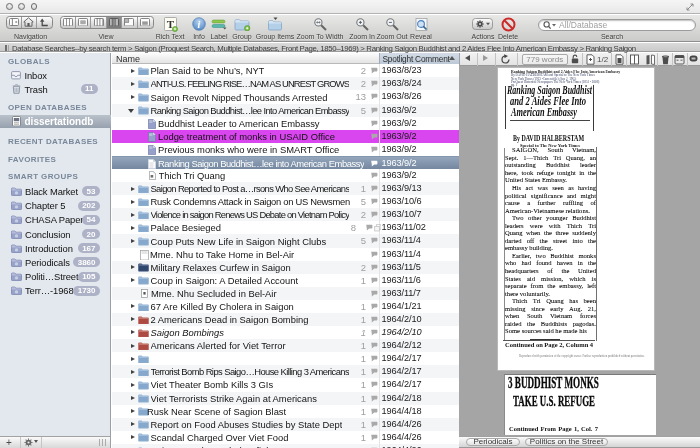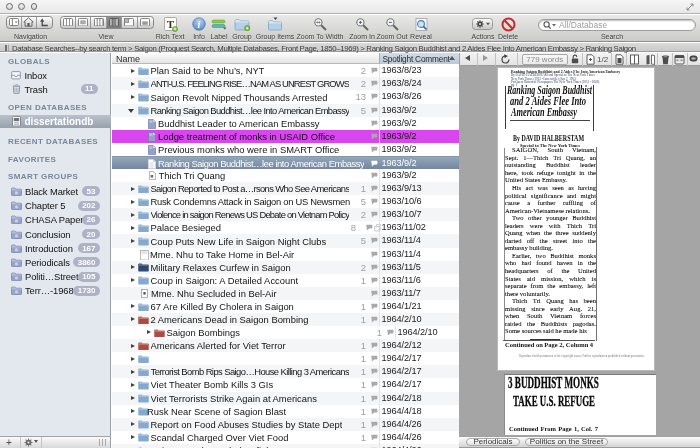--- a/index.html
+++ b/index.html
@@ -318,21 +318,21 @@
 <div class="ab srow" style="top:213.4px">
       <div style="margin-left:11px">
         <svg width="11" height="9" viewBox="0 0 11 9" style="display:block">
           <path d="M0.4 2 Q0.4 1 1.4 1 L3.8 1 L4.8 2.2 L9.6 2.2 Q10.6 2.2 10.6 3.2 L10.6 7.6 Q10.6 8.6 9.6 8.6 L1.4 8.6 Q0.4 8.6 0.4 7.6 Z" fill="#99a2c8" stroke="#6d78a8" stroke-width="0.7"></path>
           <path d="M0.6 3.6 L10.4 3.6 L10.4 3.3 Q10.4 2.4 9.5 2.4 L4.7 2.4 L3.7 1.2 L1.5 1.2 Q0.6 1.2 0.6 2.1 Z" fill="#b4bcd9"></path>
           <circle cx="5.5" cy="5.9" r="1.7" fill="#c9cfe4"></circle>
         </svg>
       </div>
       <div class="txt" style="margin-left:3px">CHASA Paper</div>
     </div>
-<div class="ab badge" style="top:214.8px;right:600px">26</div>
+<div class="ab badge" style="top:214.8px;right:600px">54</div>
 <div class="ab srow" style="top:227.6px">
       <div style="margin-left:11px">
         <svg width="11" height="9" viewBox="0 0 11 9" style="display:block">
           <path d="M0.4 2 Q0.4 1 1.4 1 L3.8 1 L4.8 2.2 L9.6 2.2 Q10.6 2.2 10.6 3.2 L10.6 7.6 Q10.6 8.6 9.6 8.6 L1.4 8.6 Q0.4 8.6 0.4 7.6 Z" fill="#99a2c8" stroke="#6d78a8" stroke-width="0.7"></path>
           <path d="M0.6 3.6 L10.4 3.6 L10.4 3.3 Q10.4 2.4 9.5 2.4 L4.7 2.4 L3.7 1.2 L1.5 1.2 Q0.6 1.2 0.6 2.1 Z" fill="#b4bcd9"></path>
           <circle cx="5.5" cy="5.9" r="1.7" fill="#c9cfe4"></circle>
         </svg>
       </div>
       <div class="txt" style="margin-left:3px">Conclusion</div>
     </div>
@@ -794,21 +794,21 @@
         <span style="">2 Americans Dead in Saigon Bombing</span>
       </div>
 <div class="cnum" style="left:224px">1</div>
 <div style="position:absolute;left:258px;top:3px">
         <svg width="8" height="8" viewBox="0 0 8 8" style="display:block">
           <path d="M1.2 0.8 L6.8 0.8 Q7.4 0.8 7.4 1.6 L7.4 3.6 Q7.4 4.4 6.8 4.4 L4.2 4.4 L1.8 6.4 L1.8 4.4 Z" fill="#a9a9a9"></path>
         </svg>
       </div>
 <div class="ldate">1964/2/10</div>
 </div>
-<div class="ab lrow" style="left:128px;top:326.1px;">
+<div class="ab lrow" style="left:112px;top:326.1px;font-style:italic;">
 <div class="colsep" style="height:13.09px"></div>
 <div style="position:absolute;left:18.5px;top:4.4px;width:0;height:0;border-top:2.9px solid transparent;border-bottom:2.9px solid transparent;border-left:4.2px solid #424242"></div>
 <div style="position:absolute;left:26px;top:2.6px">
         <svg width="11" height="8.5" viewBox="0 0 11 8.5" style="display:block">
           <path d="M0.3 1.6 Q0.3 0.8 1.1 0.8 L3.6 0.8 L4.6 1.8 L10 1.8 Q10.7 1.8 10.7 2.5 L10.7 7.6 Q10.7 8.3 10 8.3 L1.1 8.3 Q0.3 8.3 0.3 7.6 Z" fill="#ad4a42" stroke="#c47a72" stroke-width="0.6"></path>
           <path d="M0.5 3.1 L10.5 3.1 L10.5 2.6 Q10.5 2.0 9.9 2.0 L4.5 2.0 L3.5 1.0 L1.2 1.0 Q0.5 1.0 0.5 1.7 Z" fill="#c47a72" opacity="0.9"></path>
         </svg>
       </div>
 <div class="nm" style="left:38.5px">
         <span style="">Saigon Bombings</span>

